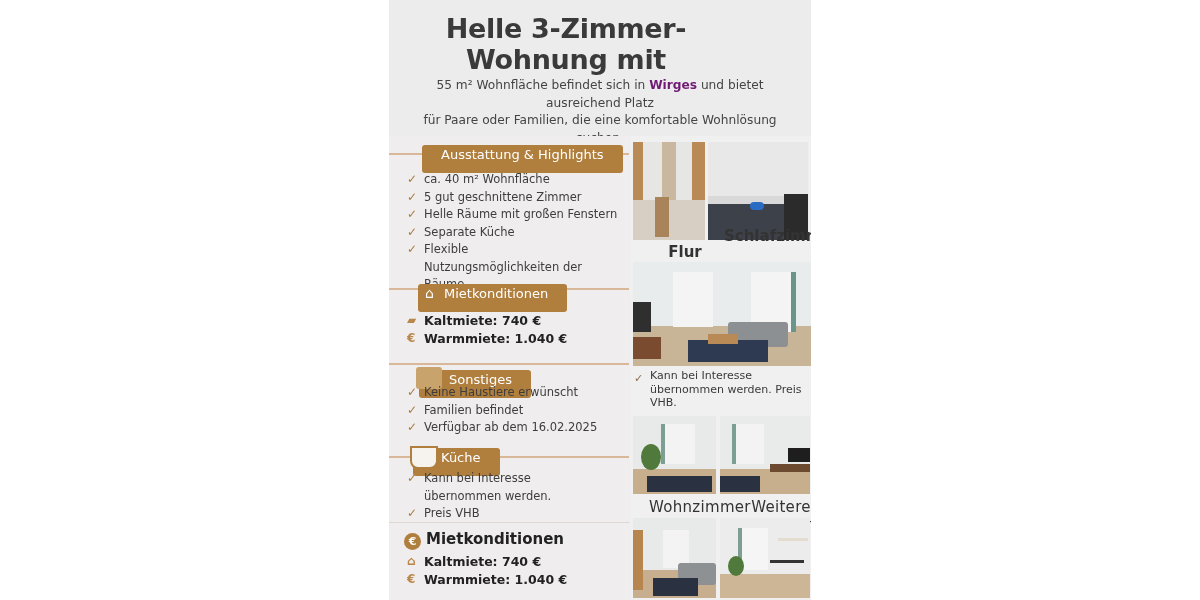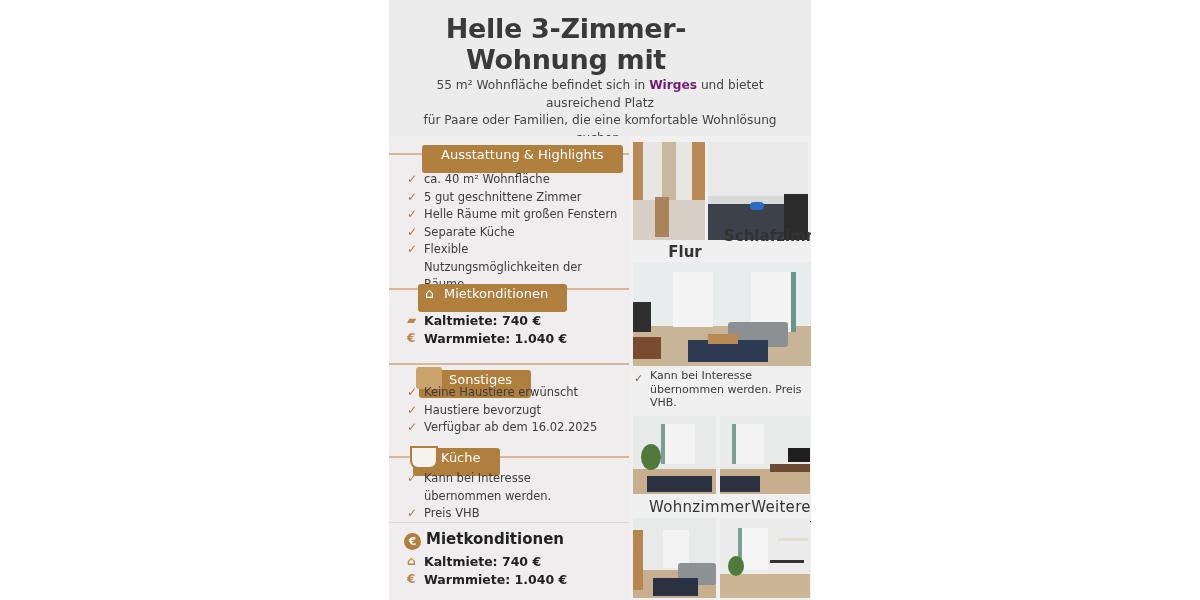--- a/index.html
+++ b/index.html
@@ -63,21 +63,21 @@
       <div class="prow"><span class="ic">€</span><span>Warmmiete: 1.040 €</span></div>
     </div>
 
     <div class="rule" style="top:227px;"></div>
     <div class="badge" style="left:30px;top:234px;padding-left:30px;">
       <span style="position:absolute;left:-3px;top:-3px;width:26px;height:22px;background:#c9a36c;border-radius:3px;"></span>
       <span>Sonstiges</span>
     </div>
     <div class="list" style="top:248px;">
       <div class="li"><span class="ck">✓</span><span>Keine Haustiere erwünscht</span></div>
-      <div class="li"><span class="ck">✓</span><span>Haustiere bevorzugt</span></div>
+      <div class="li"><span class="ck">✓</span><span>Familien befindet</span></div>
       <div class="li"><span class="ck">✓</span><span>Verfügbar ab dem 16.02.2025</span></div>
     </div>
 
     <div class="rule" style="top:320px;"></div>
     <div class="badge" style="left:24px;top:312px;padding-left:28px;">
       <span style="position:absolute;left:-3px;top:-2px;width:24px;height:19px;background:#f6f3ef;border:2px solid #b07e3d;border-radius:0 0 8px 8px;"></span>
       <span>Küche</span>
     </div>
     <div class="list" style="top:334px;">
       <div class="li" style="width:185px;"><span class="ck">✓</span><span>Kann bei Interesse übernommen werden.</span></div>

